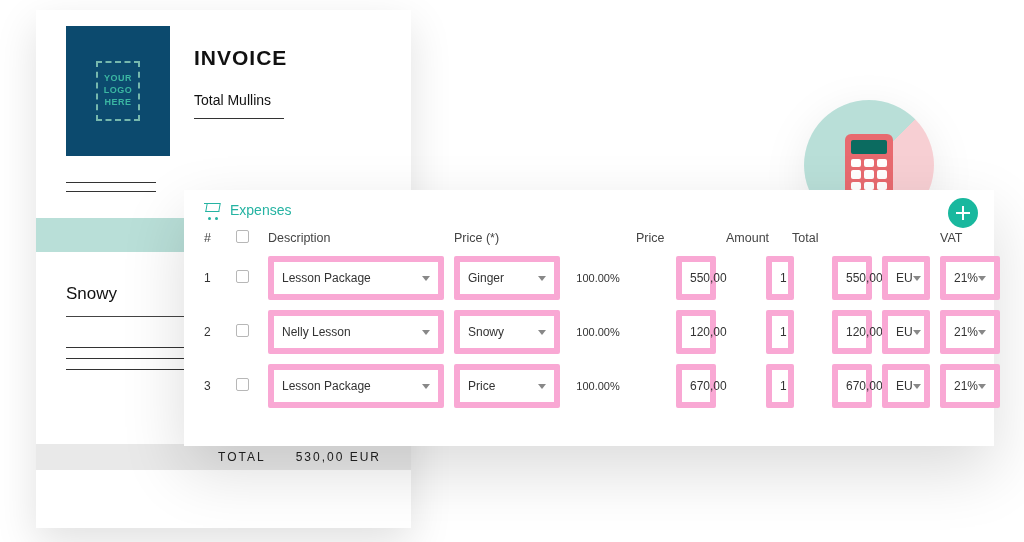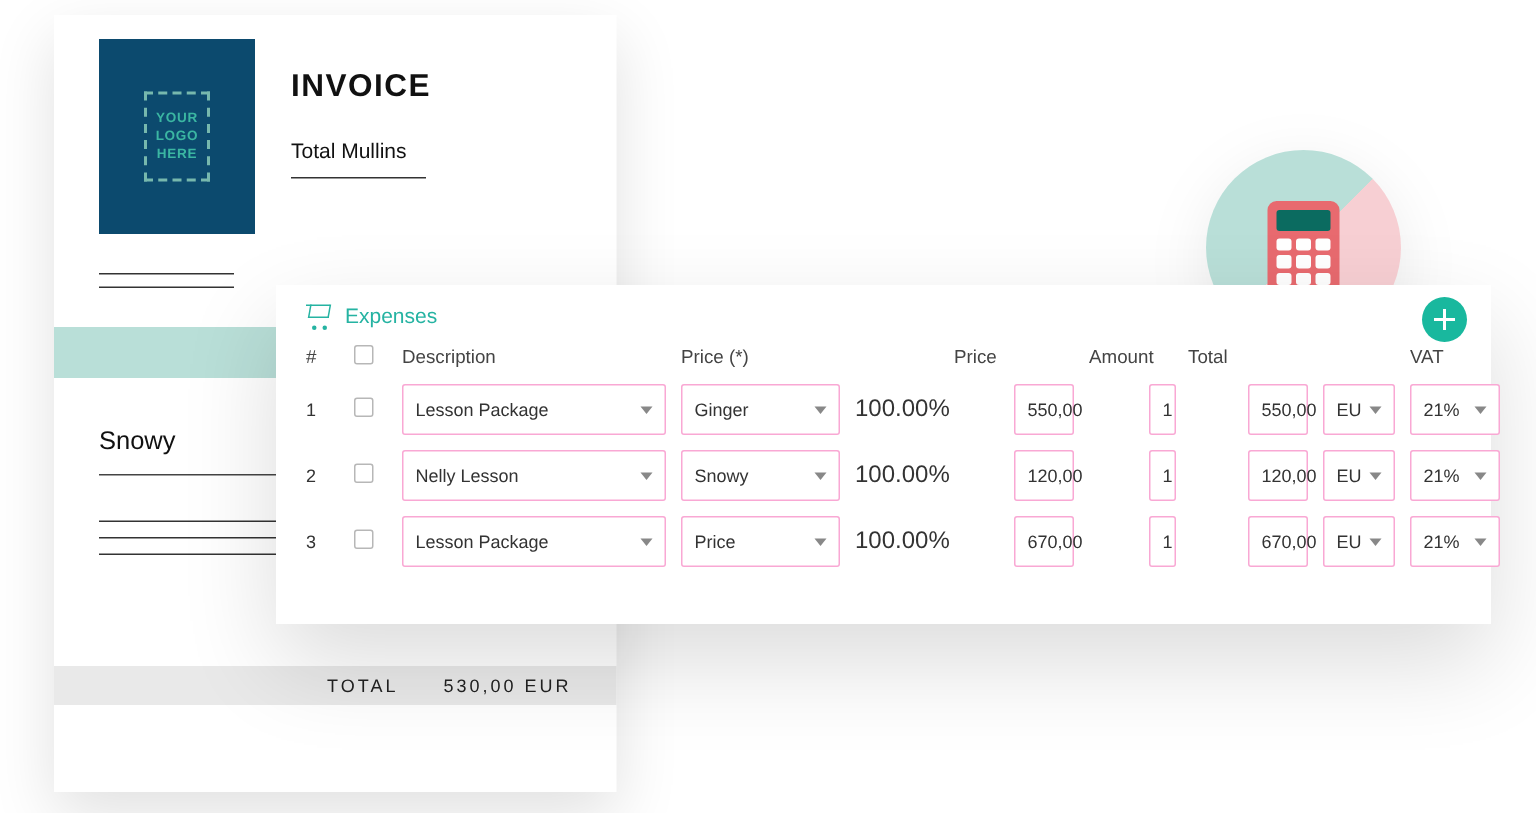--- a/index.html
+++ b/index.html
@@ -172,37 +172,37 @@
     font-size: 12px;
     color: #333;
   }
   .exp-row.header { color:#444; font-size:12.5px; margin-bottom:10px; }
   .exp-row.header > div { white-space: nowrap; }
 
   .sel, .txt {
     display: flex;
     align-items: center;
     justify-content: space-between;
-    border: 1px solid #f9a8d4;
+    border: 6px solid #f9a8d4;
     background: #fff;
     border-radius: 2px;
     padding: 16px 8px;
     font-size: 12px;
     color: #333;
     height: 26px;
     cursor: pointer;
   }
   .sel .chev {
     width: 0; height: 0;
     border-left: 4px solid transparent;
     border-right: 4px solid transparent;
     border-top: 5px solid #888;
   }
   .txt { justify-content: flex-start; cursor: text; margin-left: 40px; }
-  .pct { font-size: 16px; color: #333; text-align:right;}
+  .pct { font-size: 11px; color: #333; text-align:center;}
   .chk {
     width: 13px; height: 13px;
     border: 1.3px solid #b7b7b7;
     border-radius: 2px;
     background: #fff;
     cursor: pointer;
     display:inline-block;
   }
 
   .add-btn {

